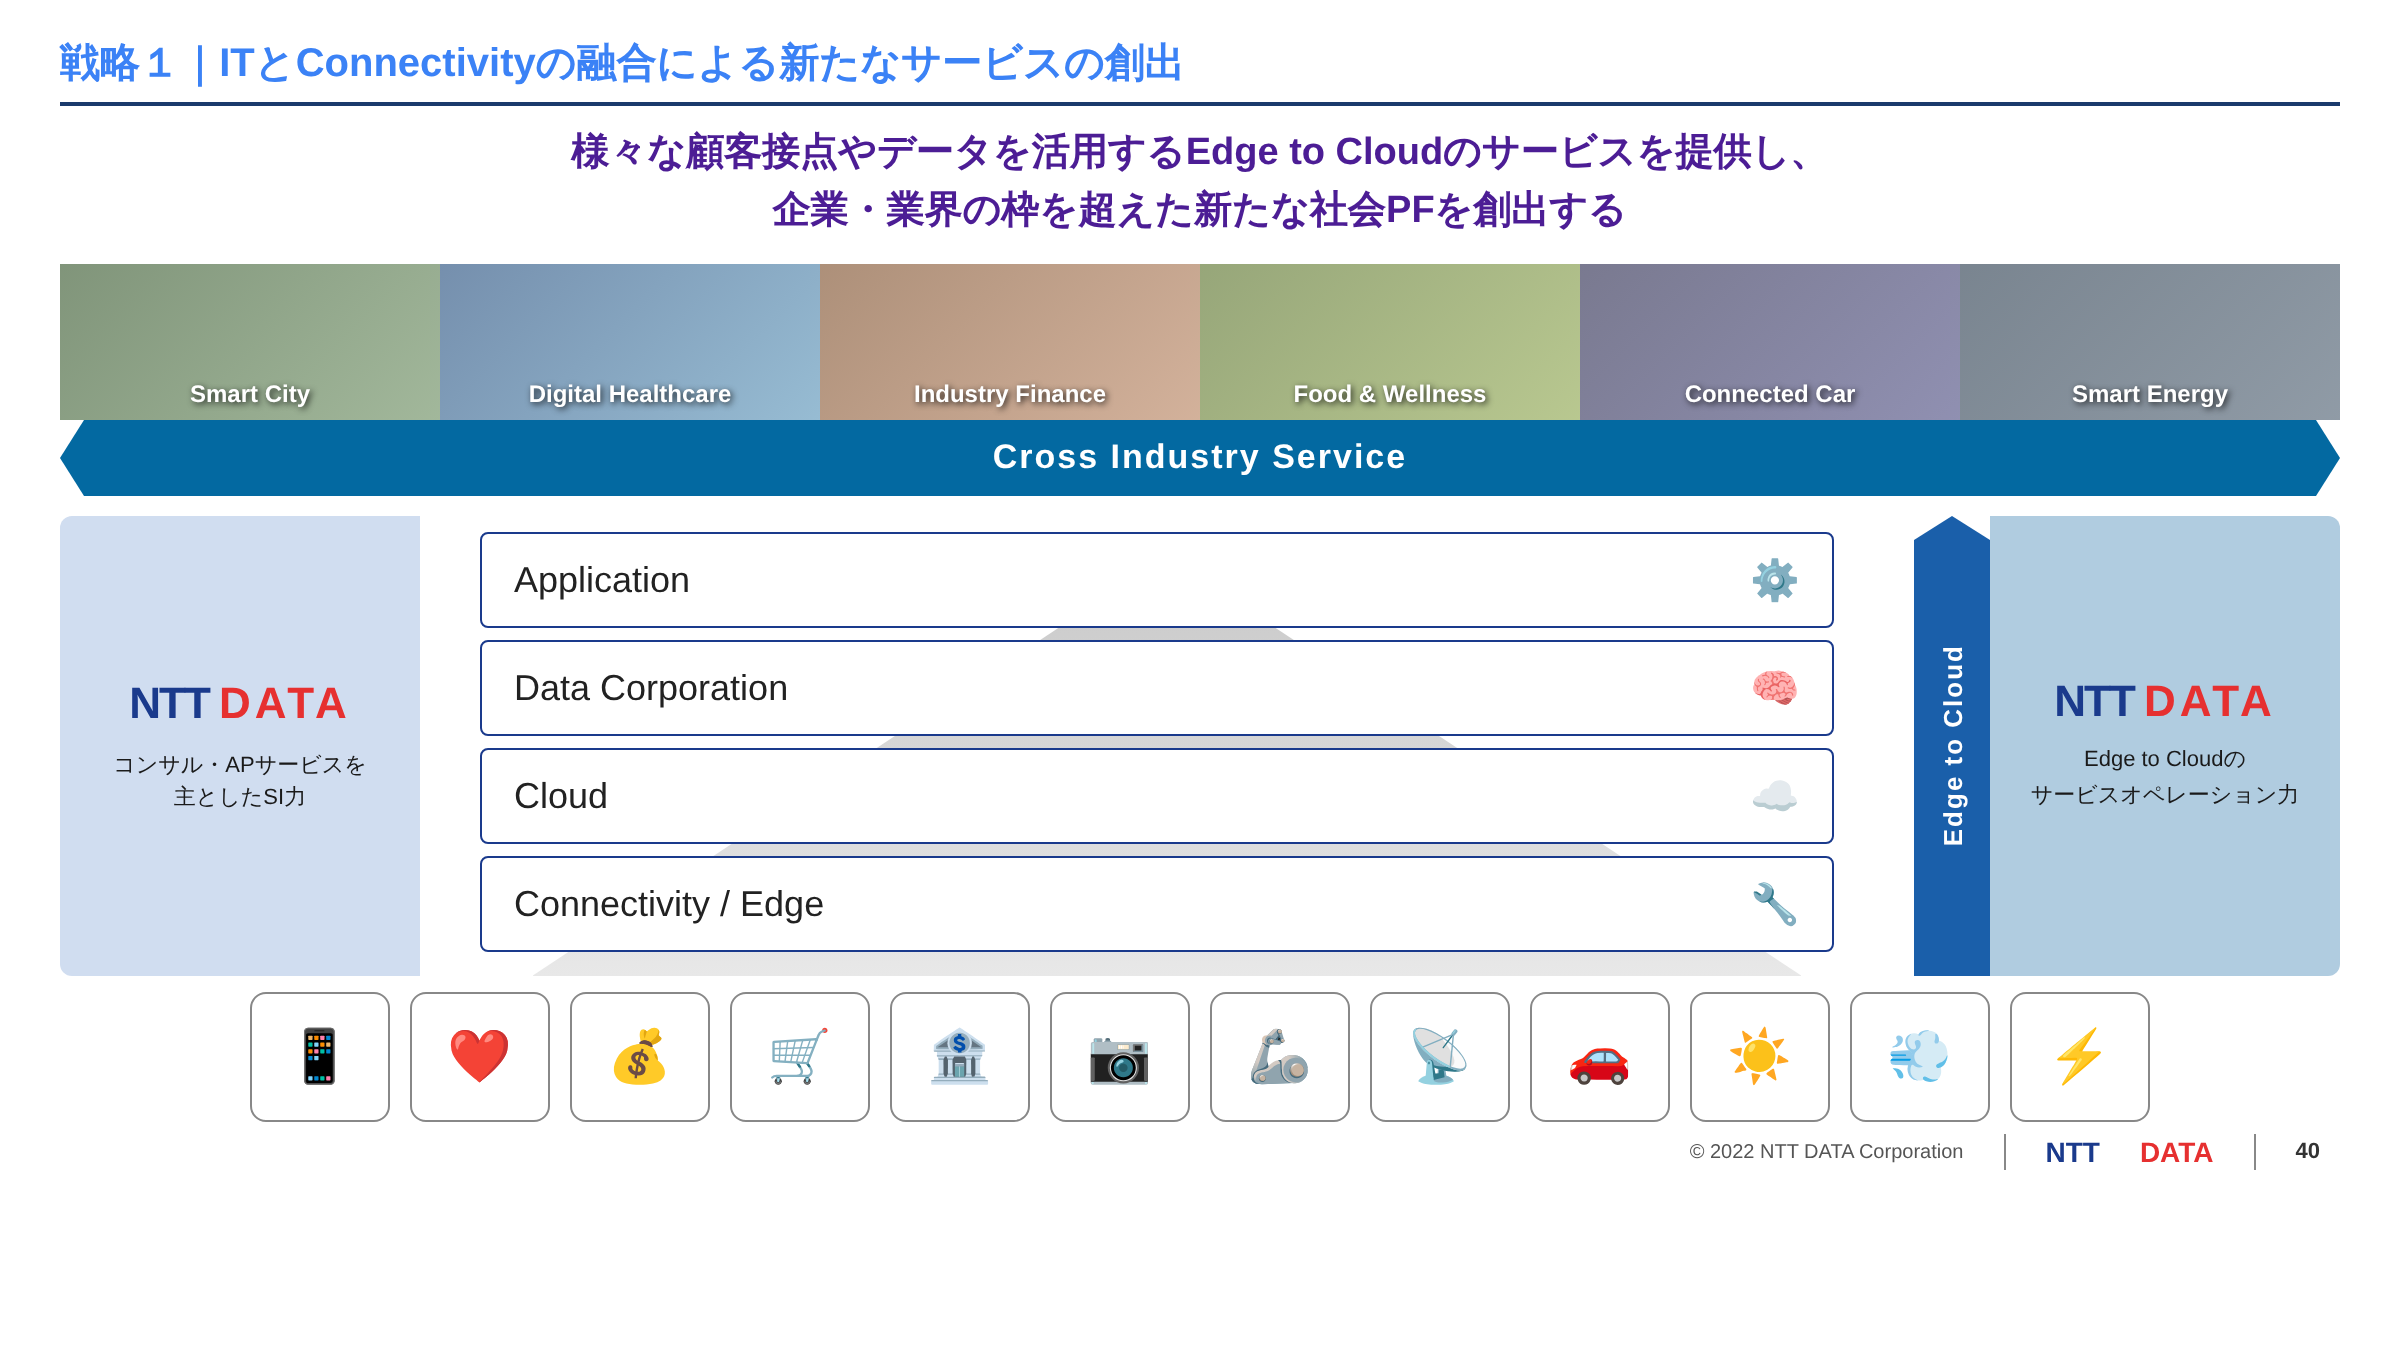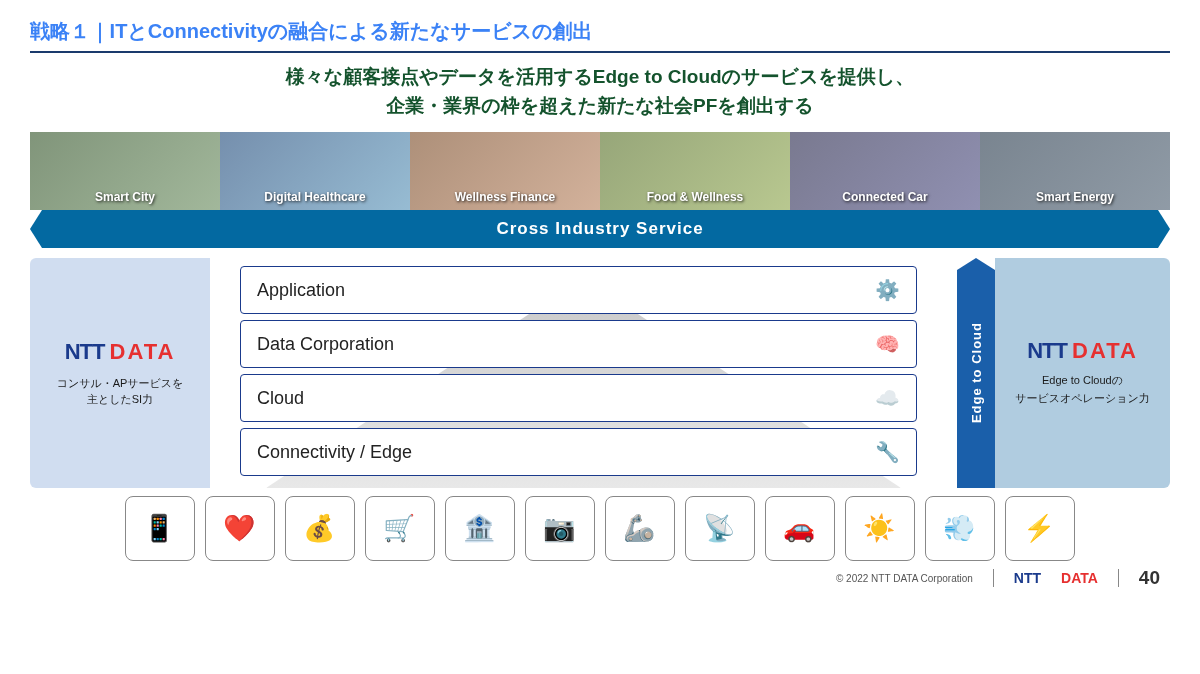--- a/index.html
+++ b/index.html
@@ -33,21 +33,21 @@
     }
 
     
     .subtitle {
       text-align: center;
       margin-bottom: 12px;
     }
     .subtitle-line {
       font-size: 19px;
       font-weight: bold;
-      color: #14532d;
+      color: #4c1d95;
       line-height: 1.5;
     }
 
     
     .industry-row {
       display: flex;
       width: 100%;
       height: 78px;
       margin-bottom: 0px;
       overflow: hidden;
@@ -268,21 +268,21 @@
       margin-top: 6px;
       padding-right: 10px;
       gap: 20px;
     }
     .footer-copyright {
       font-size: 10px;
       color: #555;
       text-align: right;
     }
     .footer-page {
-      font-size: 19px;
+      font-size: 11px;
       color: #333;
       font-weight: bold;
     }
 
     
     .logo-ntt {
       font-size: 22px;
       font-weight: 900;
       color: #1a3a8c;
       letter-spacing: -1px;
@@ -329,21 +329,21 @@
     <div class="industry-item">
       <div class="bg"></div>
       <div class="industry-label">Smart City</div>
     </div>
     <div class="industry-item">
       <div class="bg"></div>
       <div class="industry-label">Digital Healthcare</div>
     </div>
     <div class="industry-item">
       <div class="bg"></div>
-      <div class="industry-label">Wellness Finance</div>
+      <div class="industry-label">Industry Finance</div>
     </div>
     <div class="industry-item">
       <div class="bg"></div>
       <div class="industry-label">Food &amp; Wellness</div>
     </div>
     <div class="industry-item">
       <div class="bg"></div>
       <div class="industry-label">Connected Car</div>
     </div>
     <div class="industry-item">

